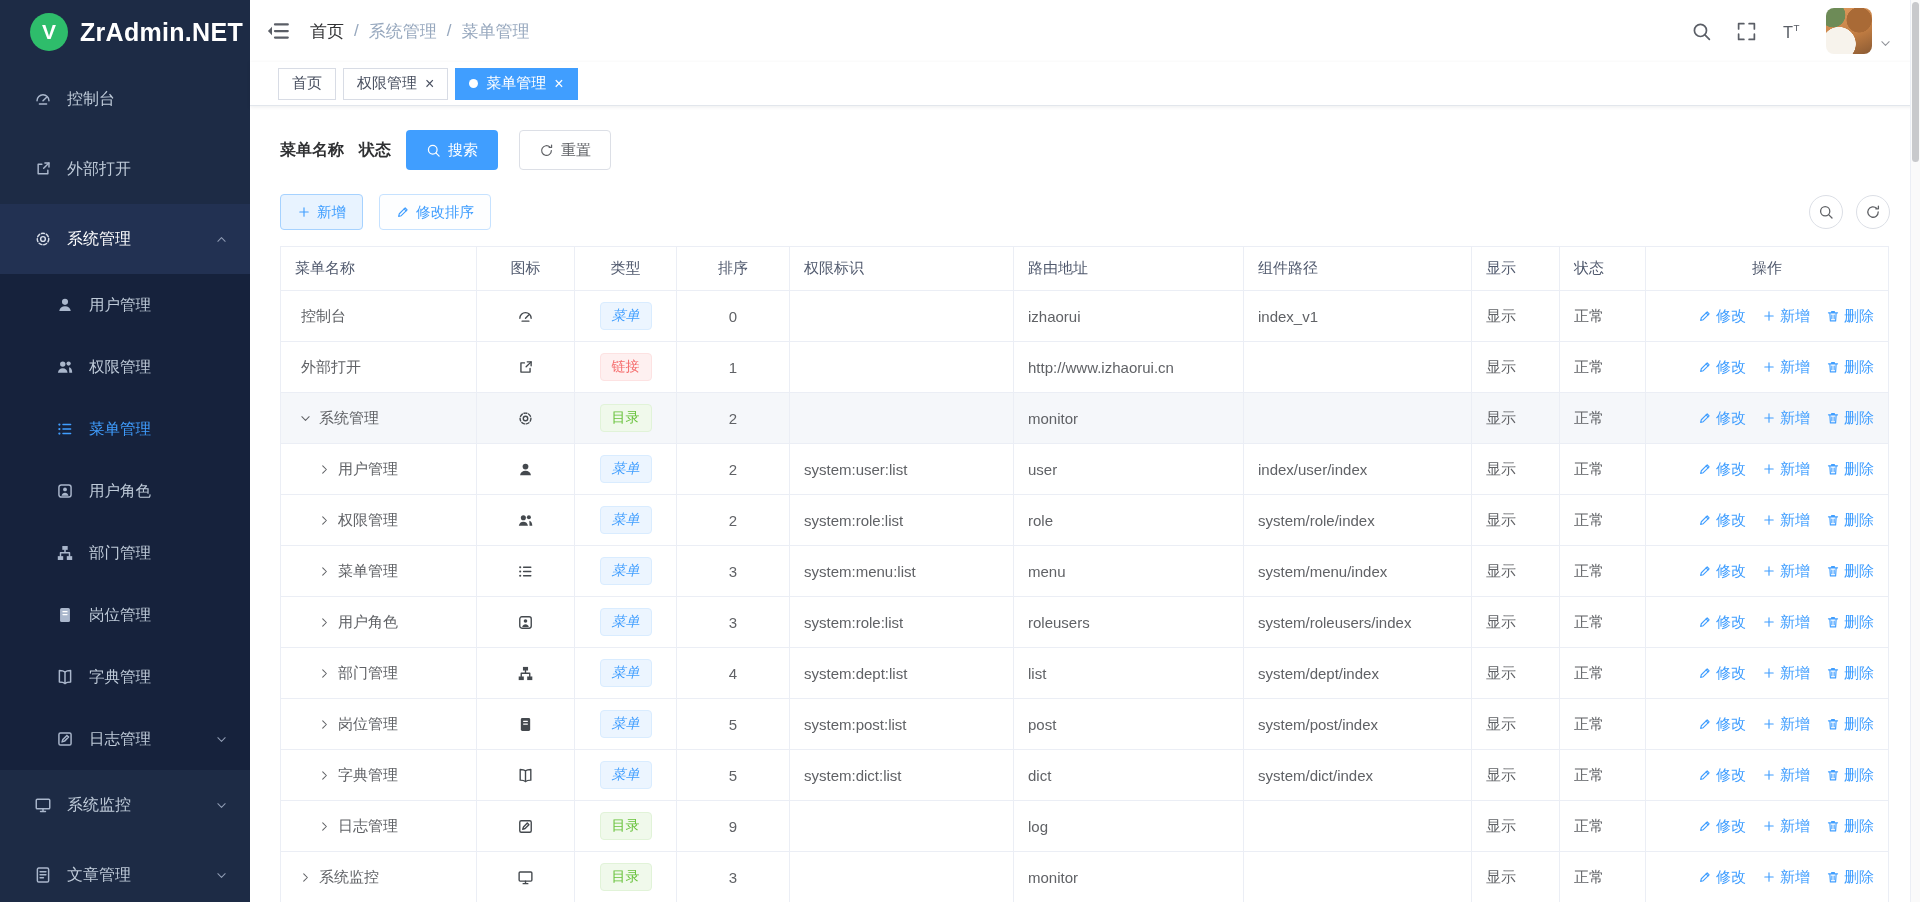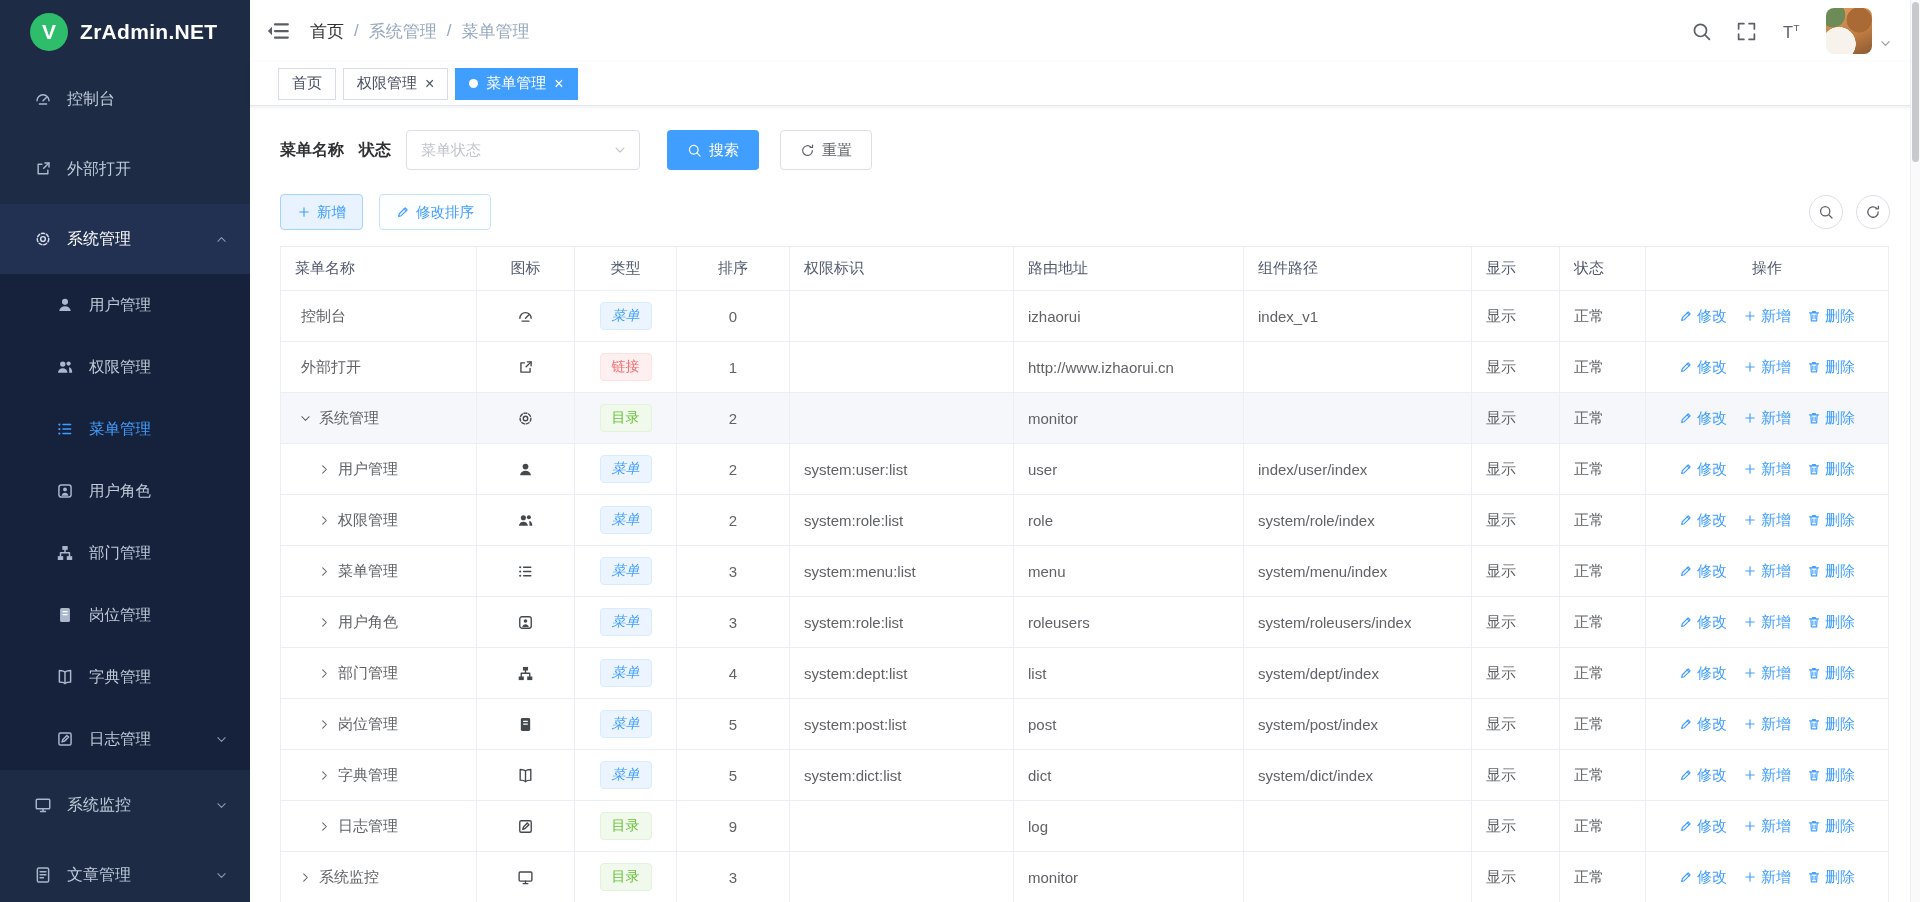--- a/index.html
+++ b/index.html
@@ -4,21 +4,21 @@
 <style>
   * { box-sizing: border-box; margin: 0; padding: 0; }
   html,body { width:1920px; height:902px; overflow:hidden; }
   body { font-family:"Liberation Sans","DejaVu Sans",sans-serif; display:flex; background:#fff; color:#303133; }
   svg { display:block; }
 
   
   .sidebar { width:250px; height:902px; background:#1d2b45; flex-shrink:0; overflow:hidden; }
   .logo { height:64px; display:flex; align-items:center; padding-left:30px; gap:12px; }
   .logo-badge { width:38px; height:38px; border-radius:50%; background:#2ebd6b; color:#fff; font-weight:bold; font-size:21px; display:flex; align-items:center; justify-content:center; }
-  .logo-text { color:#fff; font-size:21px; font-weight:700; letter-spacing:.3px; }
+  .logo-text { color:#fff; font-size:25px; font-weight:700; letter-spacing:.3px; }
   .s-item { height:70px; display:flex; align-items:center; padding:0 22px 0 34px; color:#bfcbd9; font-size:16px; gap:15px; cursor:pointer; }
   .s-item .ico { color:#aab7cc; display:flex; }
   .s-item .chev { margin-left:auto; color:#8f9bb3; display:flex; }
   .s-item.active, .s-item.active .ico { color:#409eff; }
   .s-sub { background:#16223c; }
   .s-sub .s-item { height:62px; padding-left:56px; font-size:15.5px; }
   .s-item.parent-open { background:#223želez255; }
   .s-item.parent-open { background:#223152; color:#fff; }
   .s-item.parent-open .ico { color:#d8dee9; }
 
@@ -82,21 +82,21 @@
   td.name-td { padding:0; }
   .name-cell.lv0 { padding-left:20px; }
   .name-cell.lv0.has-caret { padding-left:18px; }
   .name-cell.lv1 { padding-left:37px; }
   .caret { color:#606266; display:flex; }
   .cell-icon { color:#44494e; display:flex; justify-content:center; }
   .tag { display:inline-flex; height:28px; padding:0 11px; align-items:center; border-radius:4px; font-size:14px; border:1px solid; }
   .tag-menu { color:#409eff; background:#ecf5ff; border-color:#d9ecff;font-style:italic; }
   .tag-link { color:#f56c6c; background:#fef0f0; border-color:#fde2e2; }
   .tag-dir  { color:#67c23a; background:#f0f9eb; border-color:#e1f3d8; }
-  .ops { display:flex; align-items:center; justify-content:center; gap:16px; }
+  .ops { display:flex; align-items:center; justify-content:flex-end; gap:16px; }
   .op { color:#409eff; display:inline-flex; align-items:center; gap:4px; cursor:pointer; white-space:nowrap; }
 
   
   .scrollbar { position:fixed; right:0; top:0; width:10px; height:902px; background:#fafafa; border-left:1px solid #ebeef5; z-index:50; }
   .scroll-thumb { position:absolute; top:2px; left:1px; width:7px; height:160px; background:#c8c9cc; border-radius:4px; }
 </style>
 </head>
 <body>
 
 <aside class="sidebar">
@@ -314,28 +314,20 @@
       <span>菜单管理</span>
       <span class="close">×</span>
     </span>
   </div>
 
   <div class="content">
 
     <div class="filters">
       <span class="f-label">菜单名称</span>
       <span class="f-label">状态</span>
-      <div class="select">
-        <span>菜单状态</span>
-        <span id="sel-chev" style="color:#c0c4cc;display:flex;">
-            <svg viewBox="0 0 16 16" width="14" height="14" fill="none" stroke="currentColor" stroke-width="1.3" stroke-linecap="round" stroke-linejoin="round">
-              <path d="M3.5 5.8L8 10.3l4.5-4.5"></path>
-            </svg>
-          </span>
-      </div>
       <button class="btn btn-primary">
         <span id="btn-search-ico" style="display:flex;">
             <svg viewBox="0 0 16 16" width="15" height="15" fill="none" stroke="currentColor" stroke-width="1.3" stroke-linecap="round" stroke-linejoin="round">
               <circle cx="7.2" cy="7.2" r="4.6"></circle>
               <path d="M10.6 10.6L14 14"></path>
             </svg>
           </span>
         <span>搜索</span>
       </button>
       <button class="btn btn-default">

